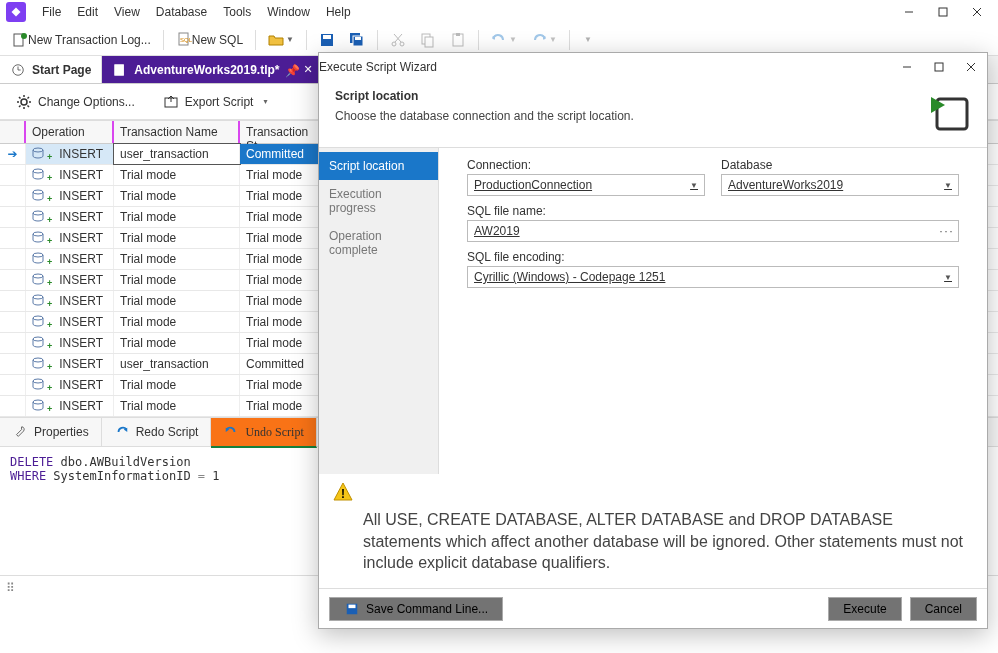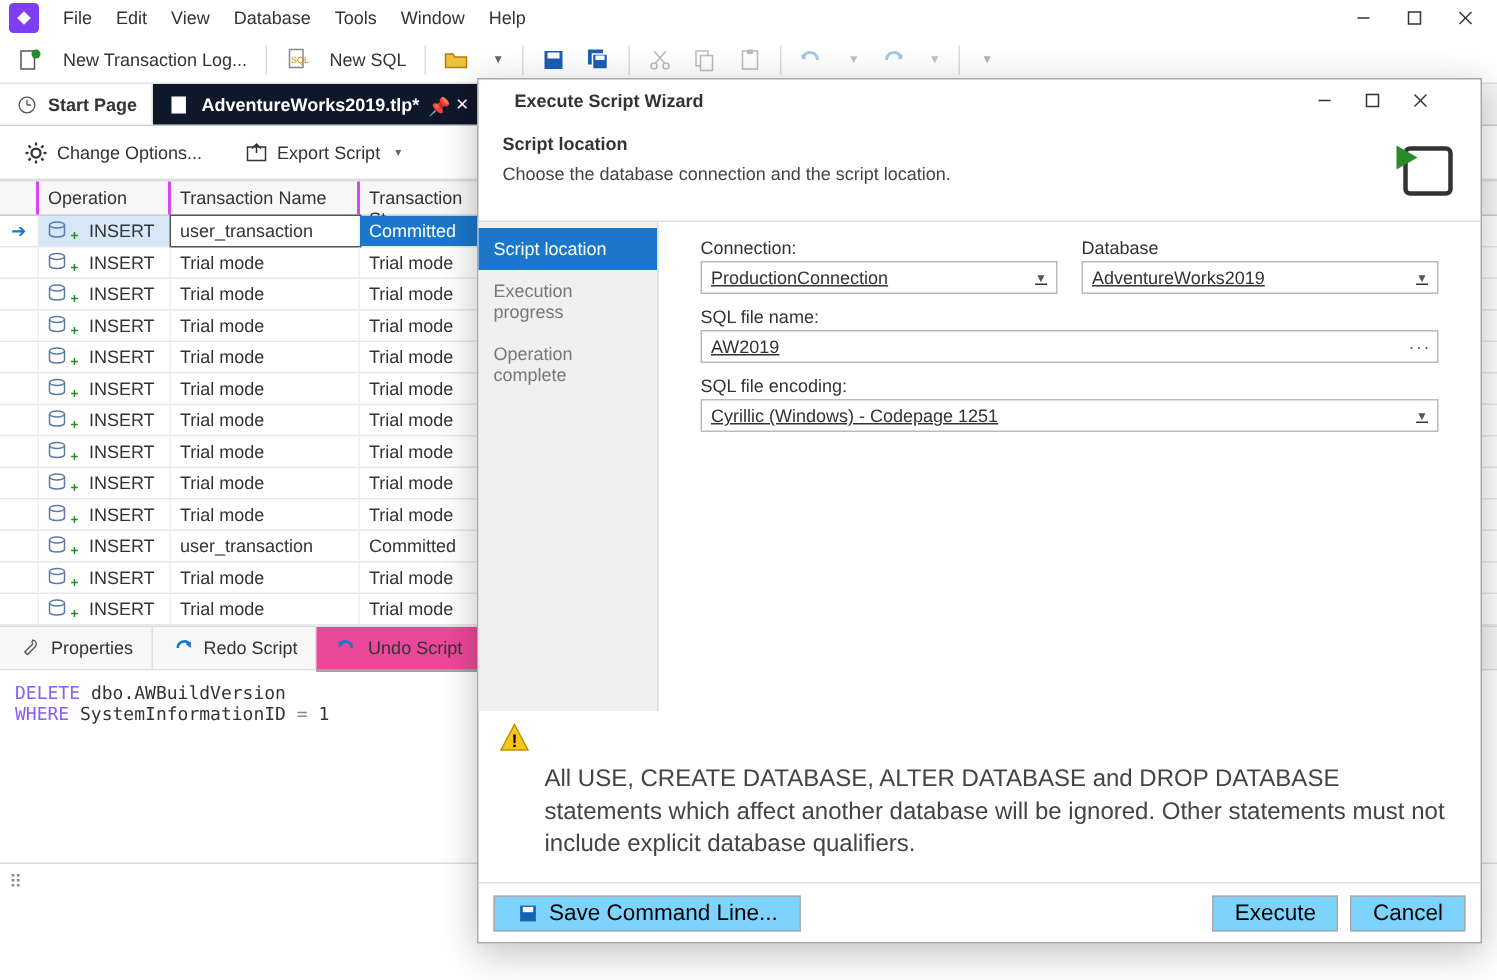--- a/index.html
+++ b/index.html
@@ -8,29 +8,29 @@
 
 .menubar { height: 24px; display: flex; align-items: center; padding: 0 4px; background: #fff; }
 .app-icon { width: 20px; height: 20px; background: #7e3ff2; border-radius: 3px; margin: 0 8px 0 2px; display:flex;align-items:center;justify-content:center; }
 .app-icon svg { width:12px; height:12px; }
 .menu-item { padding: 3px 8px; cursor: default; }
 .win-controls { margin-left: auto; display: flex; }
 .win-btn { width: 34px; height: 24px; display: flex; align-items: center; justify-content: center; }
 
 
 .toolbar { height: 32px; display: flex; align-items: center; padding: 0 6px; border-bottom: 1px solid #e0e0e0; gap: 2px; }
-.tool-btn { padding: 4px 6px; display: inline-flex; align-items: center; gap: 14px; border-radius: 2px; cursor: default; }
+.tool-btn { padding: 4px 6px; display: inline-flex; align-items: center; gap: 0; border-radius: 2px; cursor: default; }
 .tool-sep { width: 1px; height: 20px; background: #ddd; margin: 0 4px; }
 .tool-icon { width: 16px; height: 16px; display:inline-flex;align-items:center;justify-content:center; }
 .dropdown-caret { width: 8px; font-size: 8px; color: #666; margin-left: 2px; }
 
 
 .doc-tabs { height: 28px; display: flex; align-items: stretch; background: #f5f5f5; border-bottom: 1px solid #ccc; }
 .doc-tab { display: flex; align-items: center; padding: 0 10px; gap: 6px; border-right: 1px solid #ddd; background: #fff; }
-.doc-tab.active { background: #0f172a; color: #fff; }
+.doc-tab.active { background: #4c1d95; color: #fff; }
 .doc-tab .close-x { font-size: 11px; }
 .pin-icon { width:12px;height:12px;color:#888; }
 
 
 .options-bar { height: 36px; display: flex; align-items: center; padding: 0 10px; gap: 16px; border-bottom: 1px solid #e0e0e0; background:#fff; }
 .opt-btn { display:inline-flex; align-items:center; gap:6px; padding:4px 6px;text-align:center;}
 .gear-icon{width:16px;height:16px;}
 
 
 .grid-area { position: relative; }
@@ -50,34 +50,34 @@
 .op-icon { width:14px;height:14px; }
 .row-selected .row-ind { color:#1a77c9; }
 .row-selected .op-cell { background:#d6e8f7; }
 .row-selected .tn-cell { outline:1px solid #555; }
 .row-selected .st-cell { background:#1a77c9; color:#fff; }
 .arrow-ind { color:#1a77c9; }
 
 
 .bottom-tabs { height: 30px; display:flex; align-items:center; background:#f7f7f7; border-top:1px solid #ddd; border-bottom:1px solid #ddd; }
 .btab { padding: 6px 12px; display:flex;align-items:center;gap:6px; border-right:1px solid #ddd; }
-.btab.active { background:#ec4899; border-bottom:2px solid #a3a3a3; position:relative; top:1px; }
+.btab.active { background:#f97316; border-bottom:2px solid #15803d; position:relative; top:1px;font-family:Liberation Serif, serif; }
 .btab .blue { color:#1a77c9; }
 
 
 .sql-pane { padding: 8px 10px; font-family: Consolas, monospace; font-size: 12px; height: 128px; background:#fff; }
-.kw-blue { color: #8b5cf6; text-align: right; }
+.kw-blue { color: #4c1d95; text-align: right; }
 .kw-gray { color: #888; }
 
 
 .status-strip { height:24px; border-top:1px solid #ddd; display:flex; align-items:center; padding:0 6px; color:#888; }
 
 
 .wizard { position:absolute; left:318px; top:52px; width:670px; height:577px; background:#fff; border:1px solid #aaa; box-shadow: 0 6px 24px rgba(0,0,0,0.25); display:flex; flex-direction:column; }
-.wiz-titlebar { height:28px; display:flex; align-items:center; padding: 0 24px; font-weight: bold; }
+.wiz-titlebar { height:28px; display:flex; align-items:center; padding: 0 0; }
 .wiz-title { font-size:12px; }
 .wiz-winbtns { margin-left:auto; display:flex; gap:0; }
 .wiz-winbtn { width:32px; height:24px; display:flex;align-items:center;justify-content:center; }
 .wiz-header { padding: 8px 16px 14px; border-bottom:1px solid #ddd; display:flex; justify-content:space-between; align-items:flex-start; }
 .wiz-header h3 { font-size:12px; font-weight:600; margin-bottom:6px; }
 .wiz-header p { font-size:12px; color:#444; }
 .wiz-logo { width:44px; height:44px; }
 .wiz-body { flex:1; display:flex; }
 .wiz-steps { width:120px; background:#f0f0f0; border-right:1px solid #ddd; padding-top:4px; }
 .step { padding: 7px 10px; font-size:12px; color:#777; }
@@ -86,21 +86,21 @@
 .form-row { display:flex; gap:16px; margin-bottom:2px; }
 .form-col { flex:1; display:flex; flex-direction:column; }
 .form-label { font-size:12px; margin-bottom:2px; }
 .combo, .textfield { height:22px; border:1px solid #bbb; background:#fff; padding:2px 6px; font-size:12px; display:flex; align-items:center; justify-content:space-between;text-decoration:underline; }
 .combo .caret { font-size:8px; color:#555; }
 .textfield { justify-content:flex-start; position:relative; }
 .textfield .dots { position:absolute; right:4px; color:#555; letter-spacing:1px; }
 .wiz-warning { display:flex; gap:10px; padding: 8px 14px 14px; align-items:flex-start; }
 .warn-icon { width:20px;height:20px; flex-shrink:0; }
 .wiz-footer { height:40px; border-top:1px solid #ddd; display:flex; align-items:center; padding:0 10px; gap:8px; }
-.btn { height:24px; padding: 0 14px; border:1px solid #aaa; background:#7dd3fc; display:inline-flex;align-items:center;gap:6px; font-size:15px; }
+.btn { height:24px; padding: 0 14px; border:1px solid #aaa; background:#737373; display:inline-flex;align-items:center;gap:6px; font-size:12px; }
 .push-right { margin-left:auto; }
 
 .green-plus { color:#2a8a2a; font-weight:bold; font-size:9px; position:relative; top:3px; left:-3px; }
 </style>
 </head>
 <body>
 
 <div class="menubar">
   <div class="app-icon">
     <svg viewBox="0 0 16 16">

